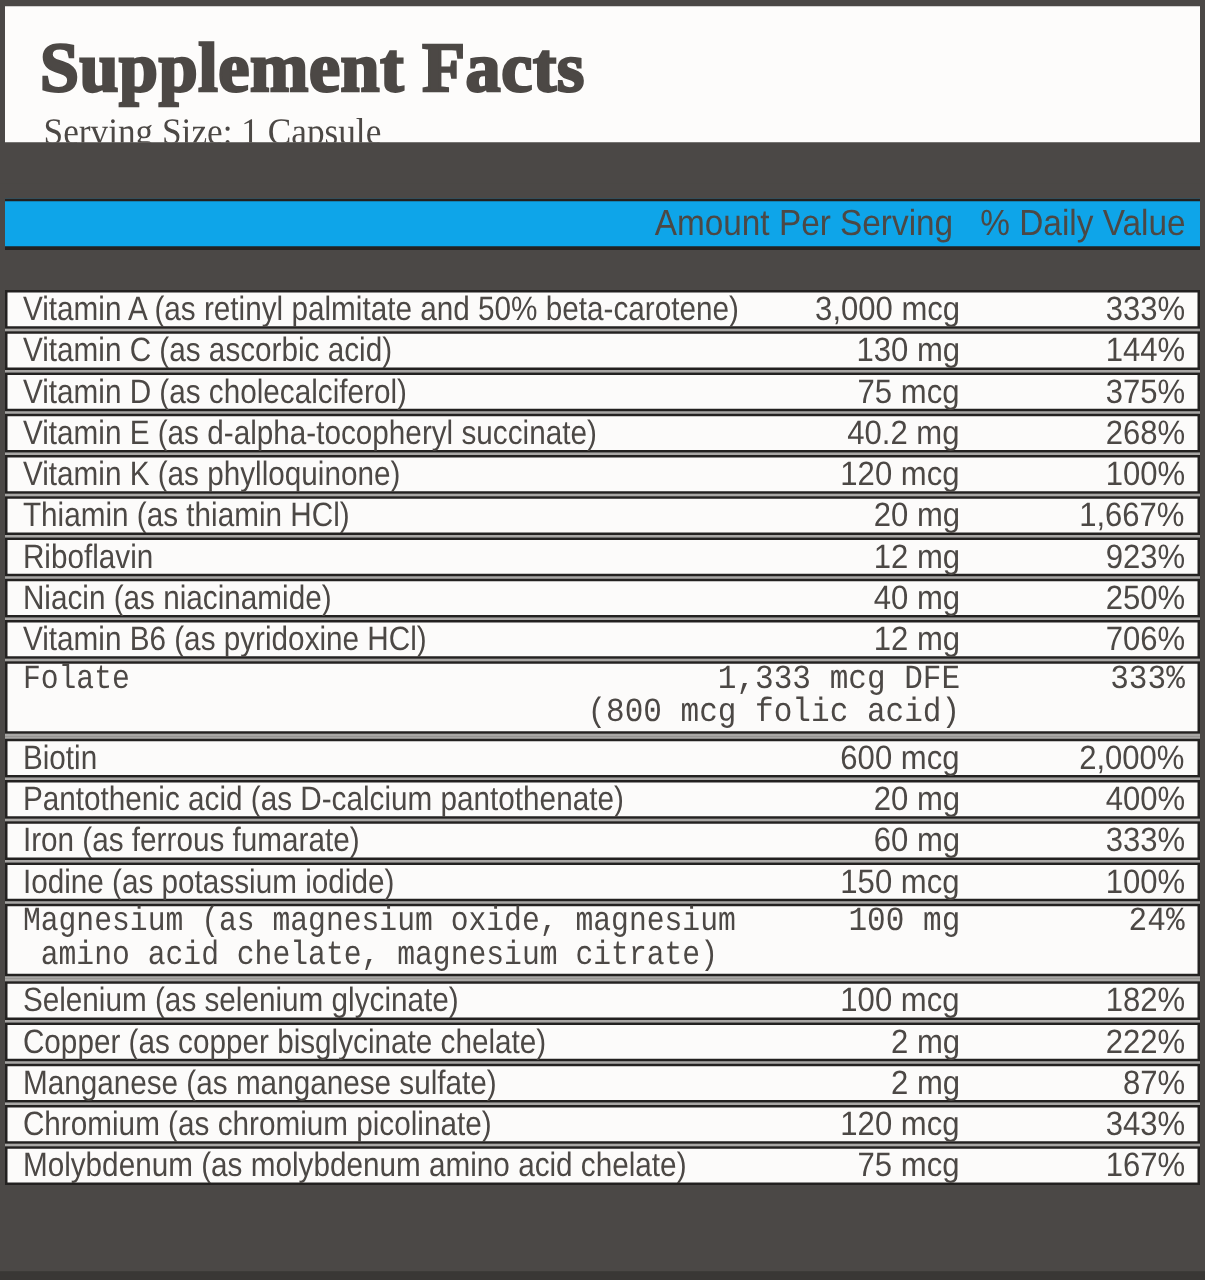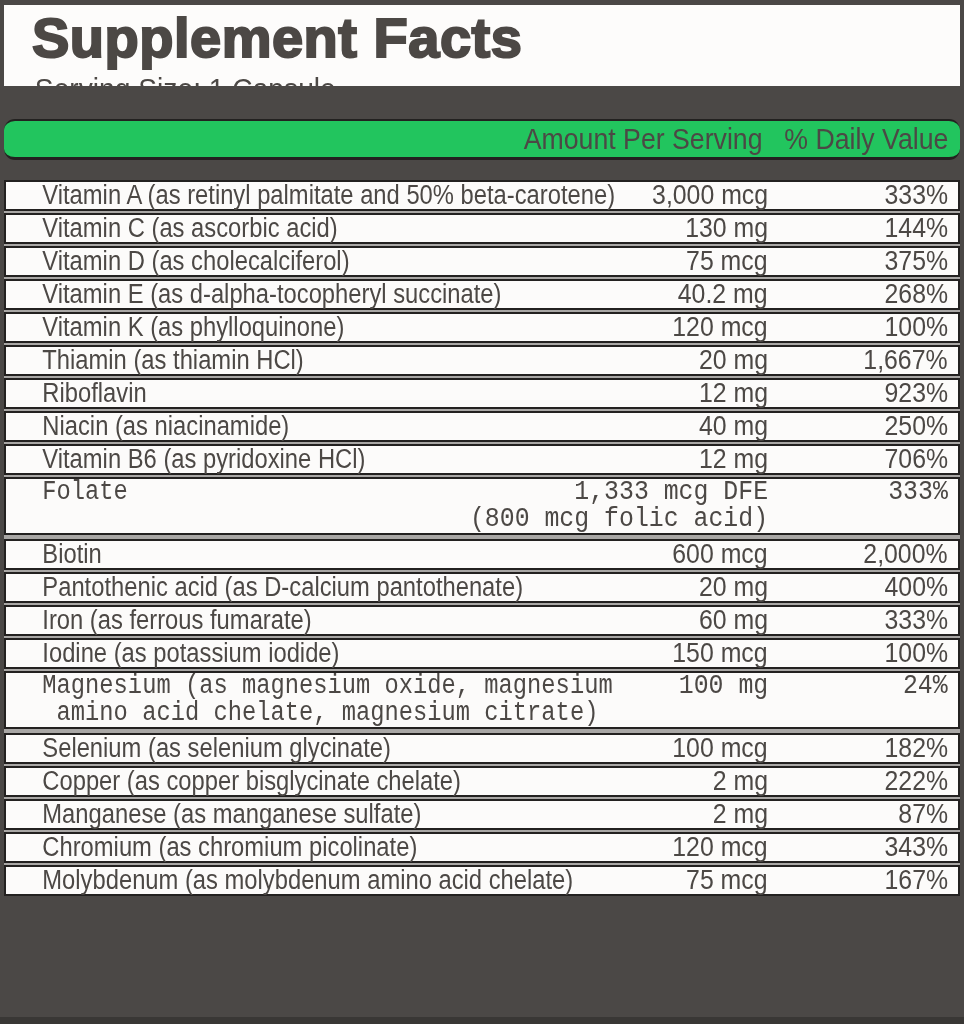--- a/index.html
+++ b/index.html
@@ -11,26 +11,27 @@
     overflow: hidden;
     font-family: "Liberation Sans", sans-serif;
     color: #4c4845;
     display: flex;
     flex-direction: column;
   }
   .top-spacer { height: 5px; flex: 0 0 auto; }
 
   .header-panel {
     flex: 0 0 auto;
-    height: 81px;
+    height: 109px;
     margin: 0 4px;
     background: #fdfcfb;
     box-sizing: border-box;
-    padding: 2px 0 0 28px;
+    padding: 19px 0 0 28px;
     overflow: hidden;
+    font-family: Liberation Serif, serif;
   }
   .title {
     font-size: 56px;
     font-weight: bold;
     letter-spacing: 0.5px;
     color: #4c4845;
     -webkit-text-stroke: 2.1px #4c4845;
     line-height: 62px;
     white-space: nowrap;
   }
@@ -45,27 +46,26 @@
     white-space: nowrap;
   }
 
   .band { flex: 0 0 auto; background: #4b4846; }
   .band-1 { height: 33px; }
   .band-2 { height: 20px; }
 
   .col-header {
     flex: 0 0 auto;
     position: relative;
-    margin: 0 4px;
+    margin: 12px 4px;
     height: 41px;
     box-sizing: border-box;
-    background: #22c55e;
+    background: #0ea5e9;
     border-top: 2px solid #232120;
     border-bottom: 3px solid #232120;
-    border-radius: 11px;
   }
   .col-header span {
     position: absolute;
     top: 0;
     line-height: 36px;
     font-size: 29px;
     white-space: nowrap;
     transform: scaleX(0.92);
     transform-origin: 100% 50%;
   }
@@ -74,21 +74,20 @@
 
   .rows { flex: 0 0 auto; margin: 0 4px; }
   .row {
     position: relative;
     box-sizing: border-box;
     min-height: 31px;
     background: #fcfbfa;
     border: 2px solid #232120;
     font-size: 27px;
     line-height: 27px;
-    padding-left: 24px;
   }
   .row.two-line { min-height: 58px; font-family: Liberation Mono, monospace; }
   .gap { height: 2px; background: #a9a7a5; }
   .nutrient-name {
     display: block;
     padding-left: 14px;
     white-space: pre;
     transform: scaleX(0.88);
     transform-origin: 0 0;
   }

